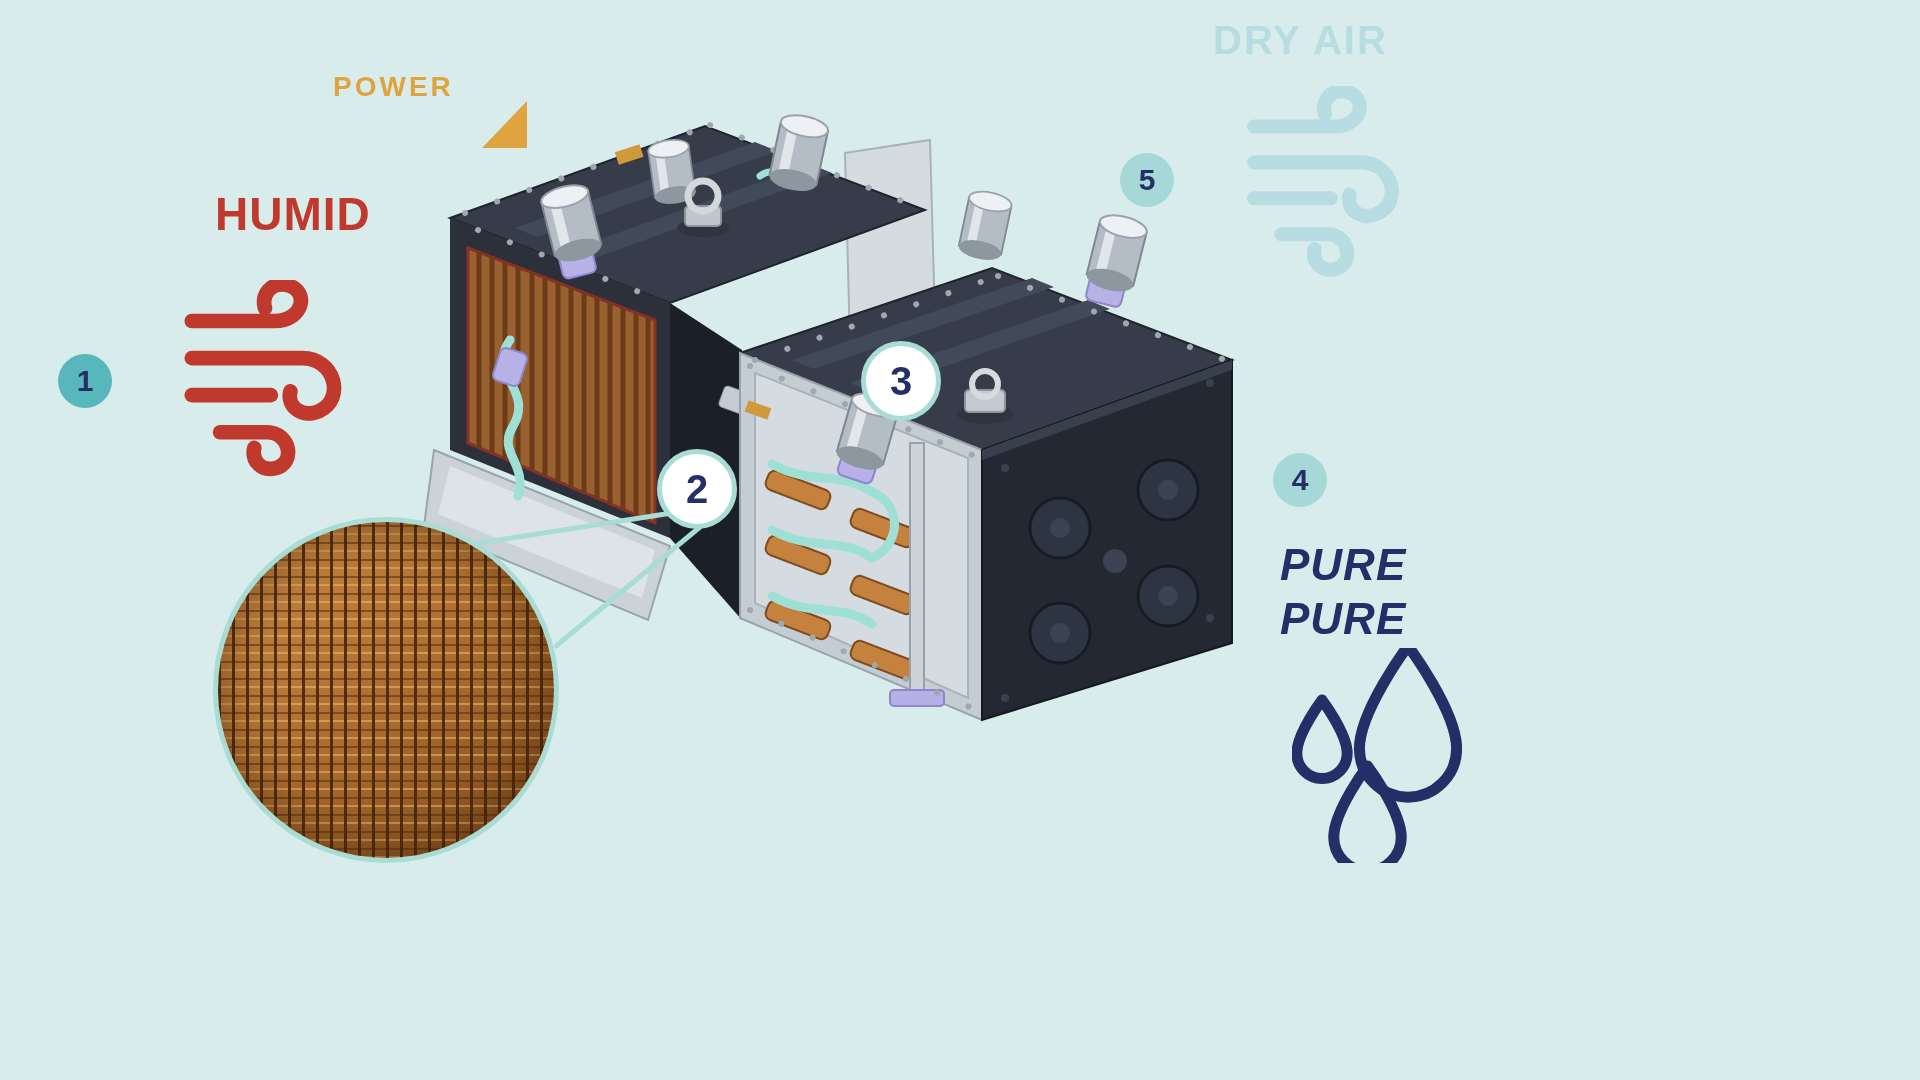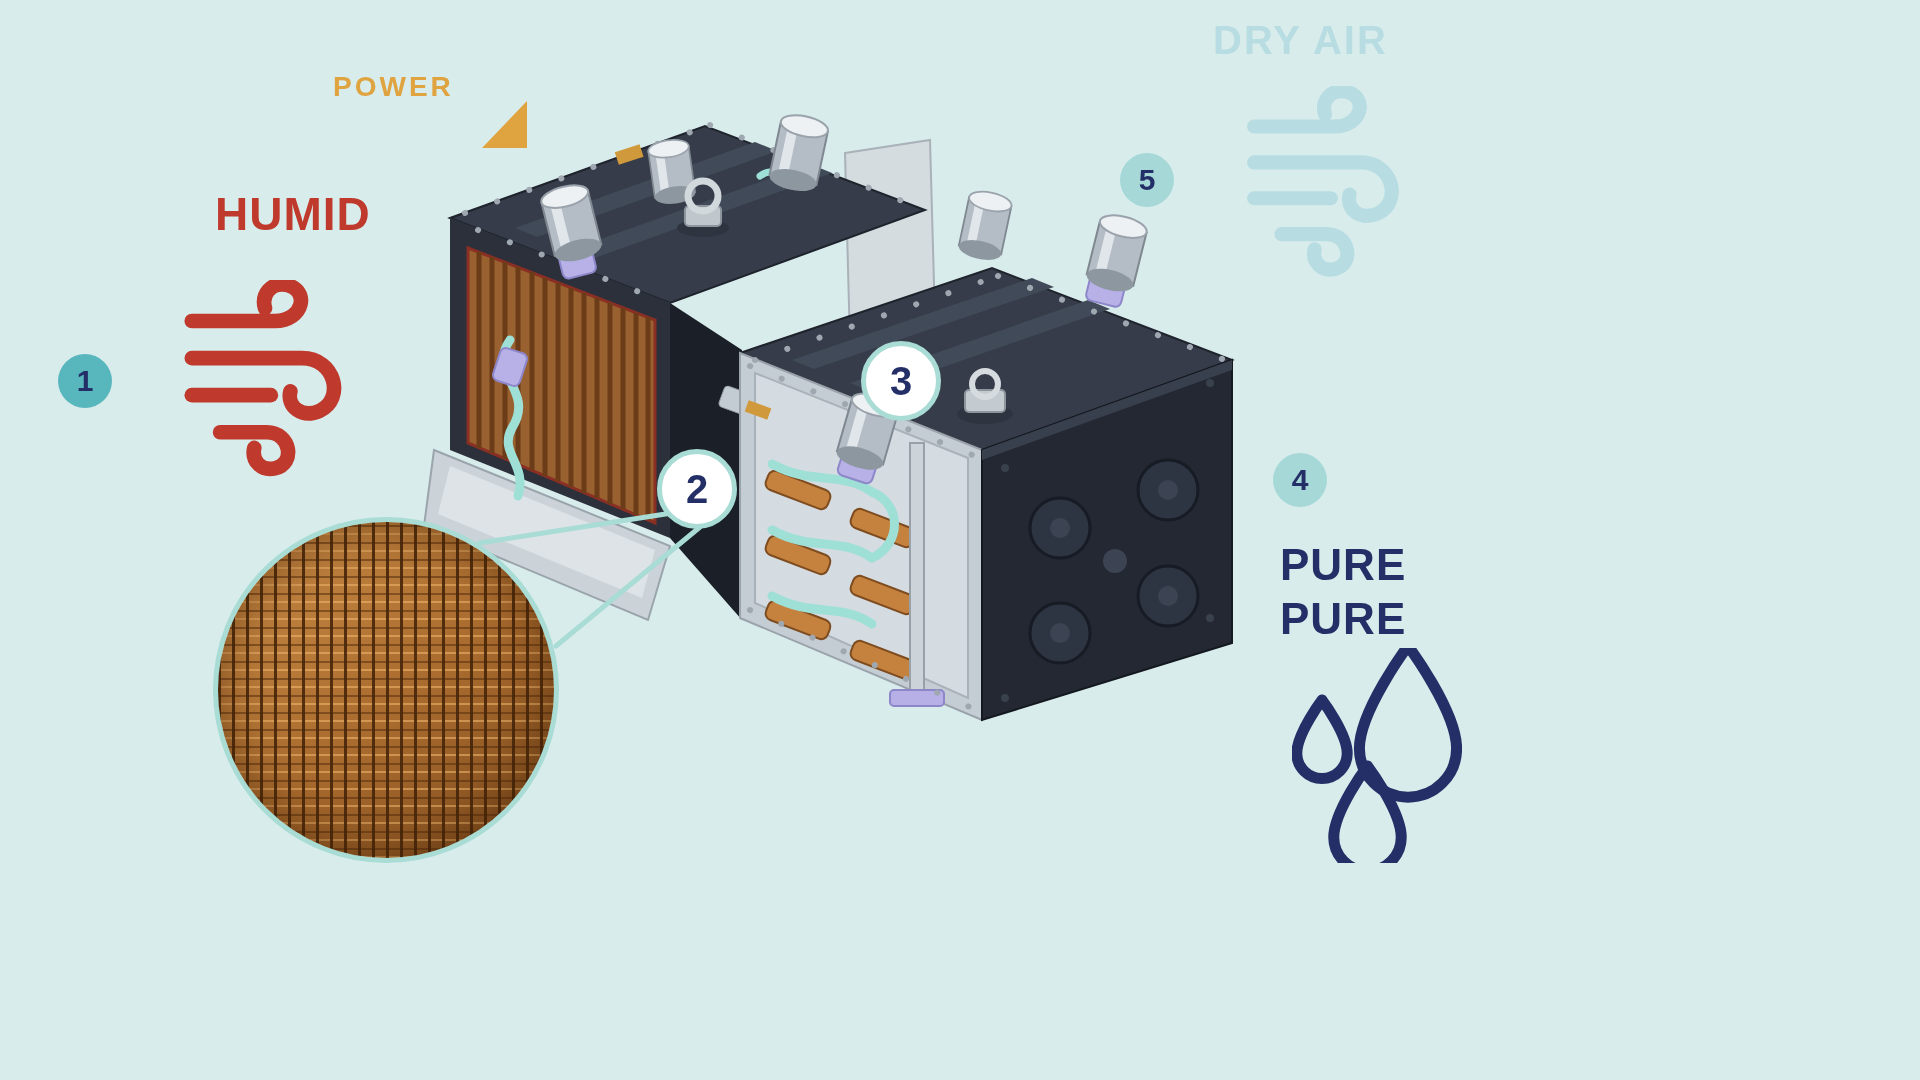--- a/index.html
+++ b/index.html
@@ -23,21 +23,21 @@
       linear-gradient(140deg,#cf9049 0%,#a96b2e 55%,#7e4c1e 100%);
     box-shadow: inset 0 0 55px rgba(60,28,4,.55);
   }
 
   .label{position:absolute;font-weight:800;z-index:4;text-align:center;}
   .label-power{left:333px;top:71px;font-size:28px;letter-spacing:3px;color:var(--power-gold);}
   .tri{position:absolute;left:482px;top:101px;width:45px;height:47px;background:var(--power-gold);
        clip-path:polygon(100% 0,100% 100%,0 100%);z-index:4;}
   .label-humid{left:183px;top:186px;font-size:46px;line-height:56px;letter-spacing:1px;color:var(--humid-red);margin-left:32px;}
   .label-dry{left:1213px;top:18px;font-size:40px;letter-spacing:2px;color:var(--dry-blue);}
-  .label-pure{left:1280px;top:538px;font-size:44px;line-height:54px;letter-spacing:1px;color:var(--navy);}
+  .label-pure{left:1280px;top:538px;font-size:44px;line-height:54px;letter-spacing:1px;color:var(--navy);font-style:italic;}
 
   .icon{position:absolute;z-index:4;}
   .wind-red{left:176px;top:280px;width:178px;height:205px;color:var(--humid-red);}
   .wind-blue{left:1240px;top:86px;width:170px;height:200px;color:var(--dry-blue);}
   .drops{left:1292px;top:648px;width:170px;height:215px;color:var(--navy);}
 
   .badge{position:absolute;border-radius:50%;display:flex;align-items:center;justify-content:center;
          font-weight:800;color:var(--navy);z-index:5;}
   .badge.small{width:54px;height:54px;font-size:30px;}
   .badge.large{width:80px;height:80px;font-size:40px;background:#ffffff;border:5px solid var(--teal-line);}

